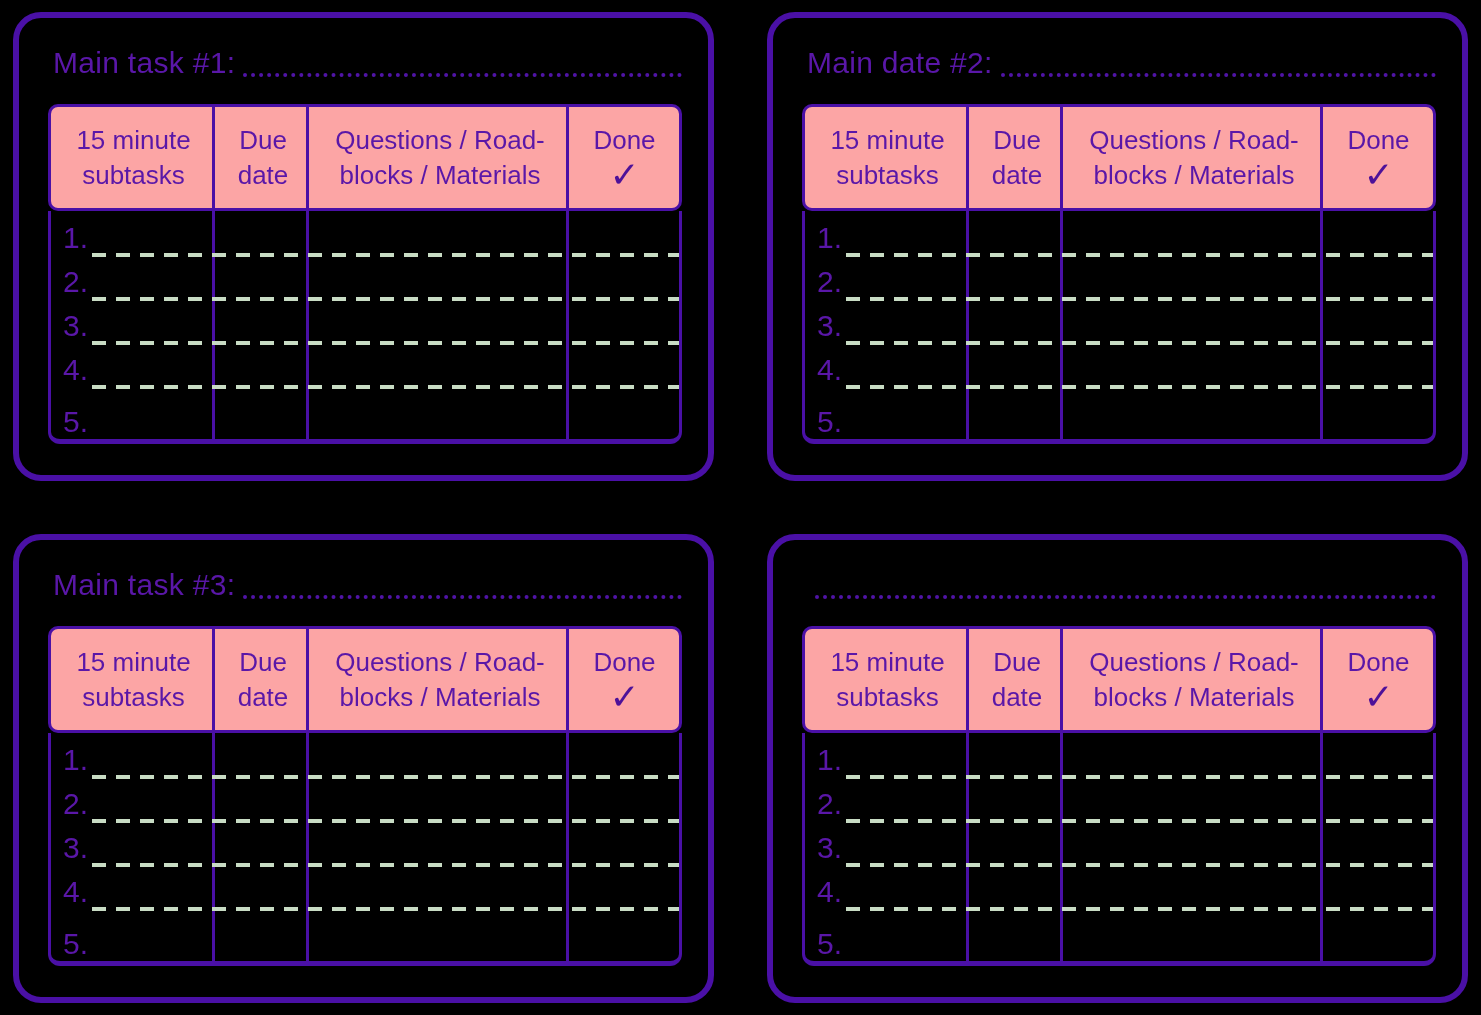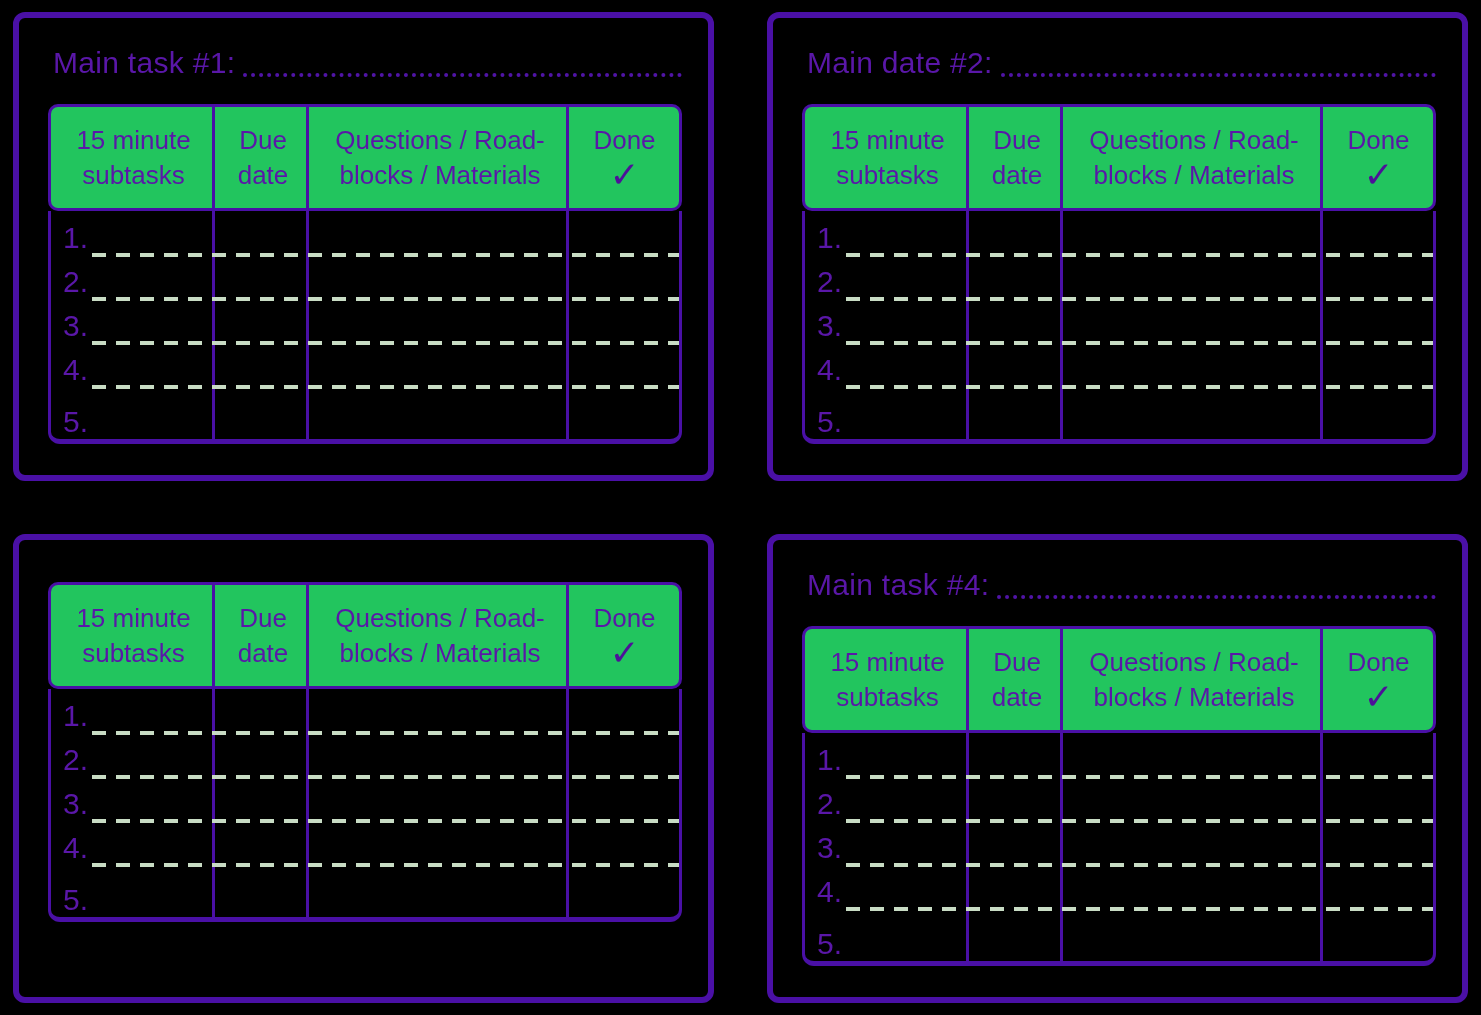--- a/index.html
+++ b/index.html
@@ -7,34 +7,34 @@
     width:1481px;height:1015px;background:#000000;
     font-family:"Liberation Sans", sans-serif;overflow:hidden;
   }
   .page{
     box-sizing:border-box;width:1481px;height:1015px;
     padding:12px 13px;display:grid;
     grid-template-columns:701px 701px;grid-template-rows:469px 469px;
     column-gap:53px;row-gap:53px;
   }
   .panel{
-    box-sizing:border-box;border:6px solid #4a10a6;border-radius:12px;
+    box-sizing:border-box;border:6px solid #4a10a6;border-radius:28px;
     padding:20px 26px 0 29px;background:#000000;
   }
   .title-row{display:flex;align-items:flex-end;height:38px;margin:6px 0 0 5px;}
   .title{
     color:#5a17a8;font-size:30px;line-height:38px;white-space:nowrap;
     letter-spacing:.3px;
   }
   .title-blank{flex:1;border-bottom:4px dotted #5014a6;margin:0 0 5px 8px;}
   .table{position:relative;margin-top:22px;height:340px;}
   .vline{position:absolute;top:0;bottom:0;width:3px;background:#4a10a6;z-index:2;}
   .v1{left:164px}.v2{left:258px}.v3{left:518px}
   .thead{
-    box-sizing:border-box;height:107px;background:#22c55e;
+    box-sizing:border-box;height:107px;background:#fca5a5;
     border:3px solid #4a10a6;border-radius:10px;
     display:grid;grid-template-columns:165px 94px 260px 1fr;
     color:#5a17a8;font-size:26px;line-height:35px;text-align:center;
   }
   .th{display:flex;flex-direction:column;justify-content:center;align-items:center;}
   .check{
     font-family:"DejaVu Sans", sans-serif;font-size:36px;font-weight:bold;
     line-height:34px;color:#4d1199;
   }
   .tbody{
@@ -151,69 +151,72 @@
           <span class="dash"></span>
         </div>
         <div class="trow last">
           <span class="num">5.</span>
         </div>
       </div>
     </div>
   </section>
 
   <section class="panel">
-    <div class="table">
-      <div class="vline v1"></div>
-      <div class="vline v2"></div>
-      <div class="vline v3"></div>
-      <div class="thead">
-        <div class="th">
-          <span>15 minute</span>
-          <span>subtasks</span>
-        </div>
-        <div class="th">
-          <span>Due</span>
-          <span>date</span>
-        </div>
-        <div class="th">
-          <span>Questions / Road-</span>
-          <span>blocks / Materials</span>
-        </div>
-        <div class="th">
-          <span>Done</span>
-          <span class="check">✓</span>
-        </div>
-      </div>
-      <div class="tbody">
-        <div class="trow">
-          <span class="num">1.</span>
-          <span class="dash"></span>
-        </div>
-        <div class="trow">
-          <span class="num">2.</span>
-          <span class="dash"></span>
-        </div>
-        <div class="trow">
-          <span class="num">3.</span>
-          <span class="dash"></span>
-        </div>
-        <div class="trow">
-          <span class="num">4.</span>
-          <span class="dash"></span>
-        </div>
-        <div class="trow last">
-          <span class="num">5.</span>
-        </div>
-      </div>
-    </div>
-  </section>
-
-  <section class="panel">
-    <div class="title-row">
-      <span class="title">Main task #4:</span>
+    <div class="title-row">
+      <span class="title">Main task #3:</span>
+      <span class="title-blank"></span>
+    </div>
+    <div class="table">
+      <div class="vline v1"></div>
+      <div class="vline v2"></div>
+      <div class="vline v3"></div>
+      <div class="thead">
+        <div class="th">
+          <span>15 minute</span>
+          <span>subtasks</span>
+        </div>
+        <div class="th">
+          <span>Due</span>
+          <span>date</span>
+        </div>
+        <div class="th">
+          <span>Questions / Road-</span>
+          <span>blocks / Materials</span>
+        </div>
+        <div class="th">
+          <span>Done</span>
+          <span class="check">✓</span>
+        </div>
+      </div>
+      <div class="tbody">
+        <div class="trow">
+          <span class="num">1.</span>
+          <span class="dash"></span>
+        </div>
+        <div class="trow">
+          <span class="num">2.</span>
+          <span class="dash"></span>
+        </div>
+        <div class="trow">
+          <span class="num">3.</span>
+          <span class="dash"></span>
+        </div>
+        <div class="trow">
+          <span class="num">4.</span>
+          <span class="dash"></span>
+        </div>
+        <div class="trow last">
+          <span class="num">5.</span>
+        </div>
+      </div>
+    </div>
+  </section>
+
+  <section class="panel">
+    <div class="title-row">
       <span class="title-blank"></span>
     </div>
     <div class="table">
       <div class="vline v1"></div>
       <div class="vline v2"></div>
       <div class="vline v3"></div>
       <div class="thead">
         <div class="th">
           <span>15 minute</span>
           <span>subtasks</span>

